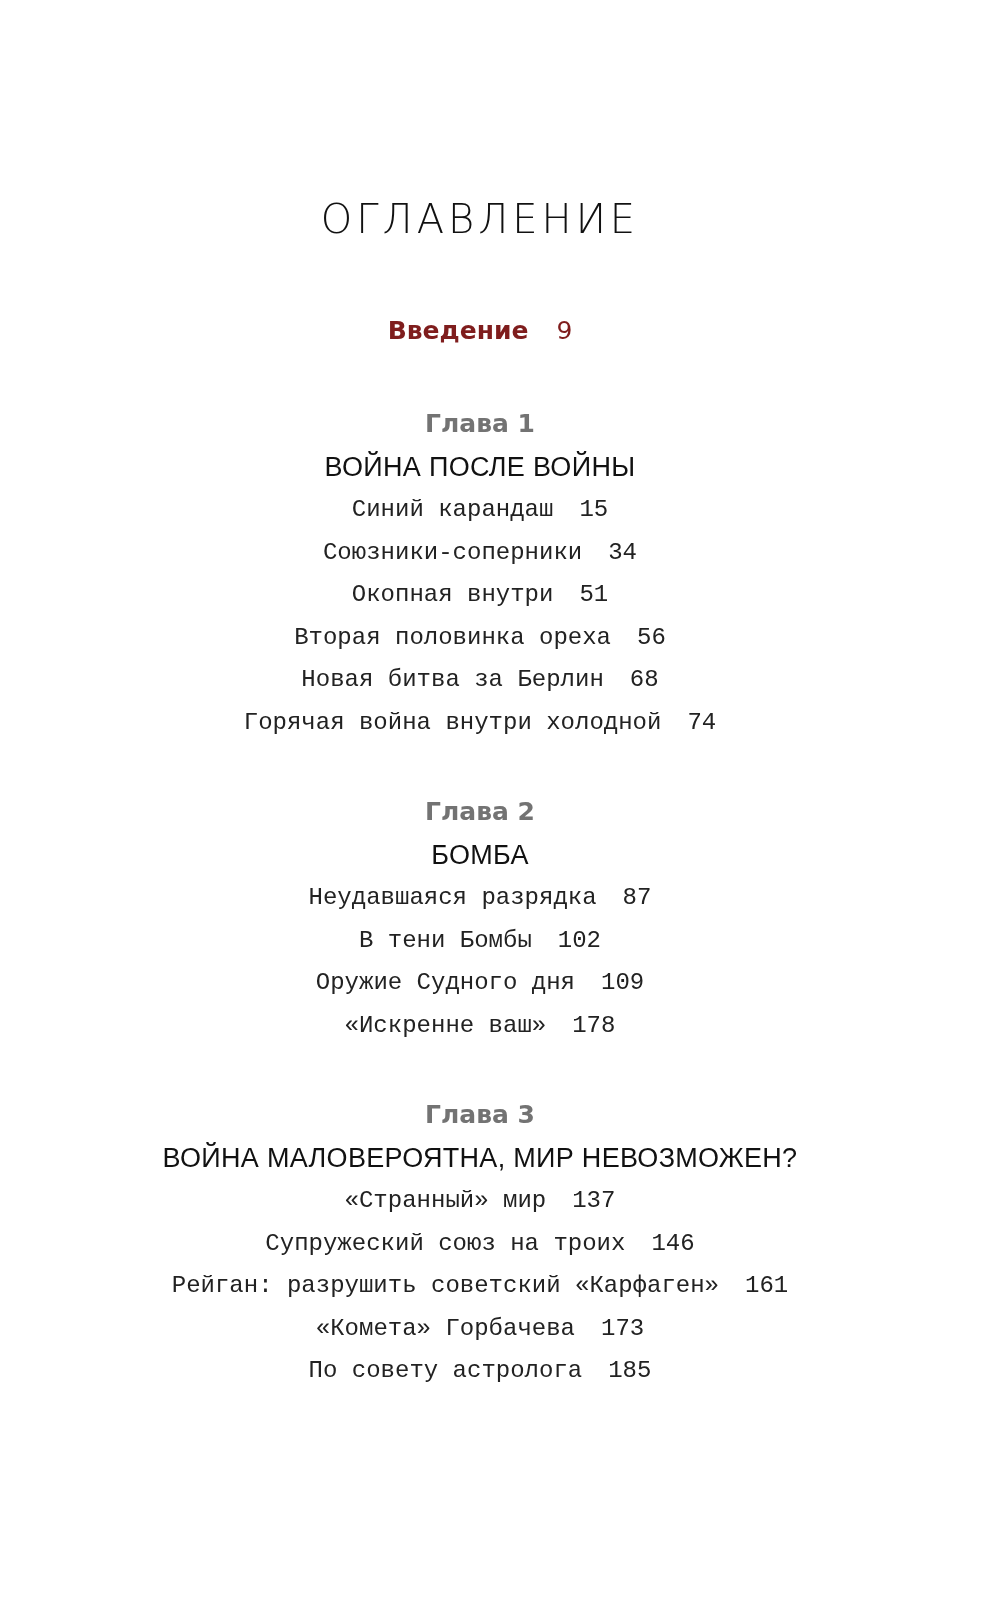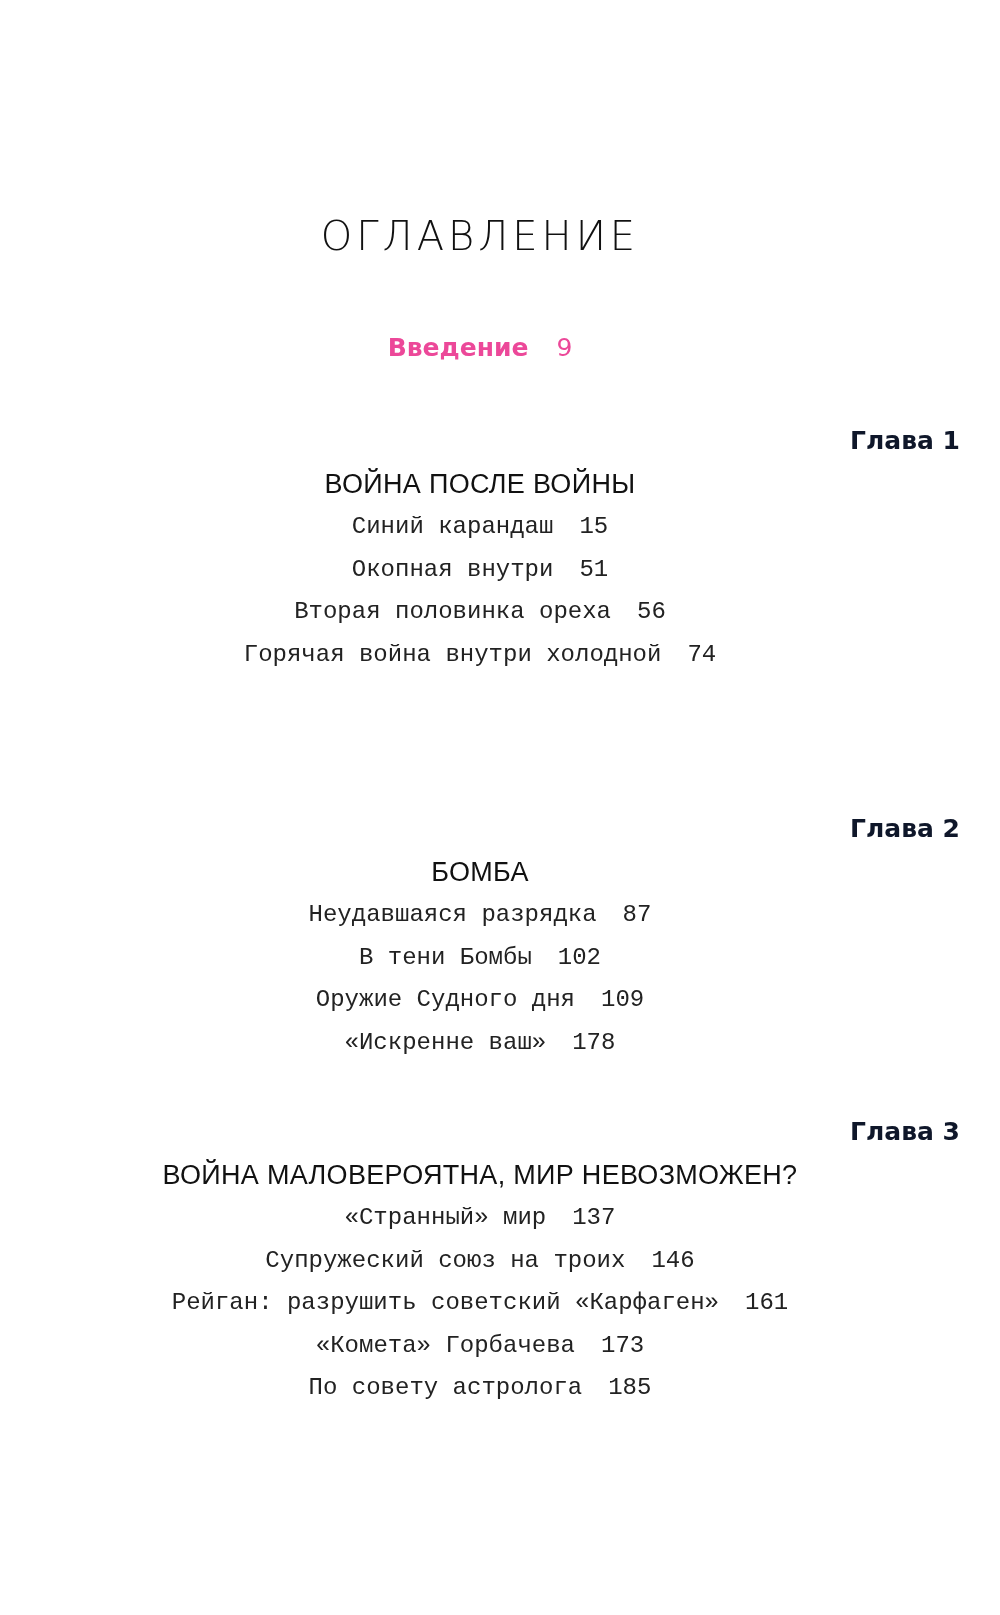--- a/index.html
+++ b/index.html
@@ -1,48 +1,50 @@
 <!DOCTYPE html>
 <html><head>
 <meta charset="utf-8">
 <style>
   html, body { margin:0; padding:0; background:#ffffff; }
   body { width:1000px; height:1615px; position:relative; overflow:hidden;
          font-family:"DejaVu Sans", sans-serif; color:#1a1a1a; }
-  .page { position:absolute; left:0; top:17px; width:1000px; height:1159px; }
+  .page { position:absolute; left:0; top:0; width:1000px; height:1159px; }
   .title { position:absolute; top:196px; left:0; width:960px; text-align:center;
            font-size:40px; font-weight:300; letter-spacing:4px; color:#111;
            font-family:"DejaVu Sans", sans-serif; }
   .intro { position:absolute; top:316px; left:0; width:960px; text-align:center;
-           font-size:25px; font-weight:bold; color:#ec4899; }
+           font-size:25px; font-weight:bold; color:#7f1d1d; }
   .intro .pg { margin-left:28px; font-weight:normal; }
   .chapter { position:absolute; left:0; width:960px; text-align:center; }
-  .ch-label { font-size:25px; font-weight:bold; color:#0f172a; height:42px; line-height:42px;text-align:right; }
+  .ch-label { font-size:25px; font-weight:bold; color:#737373; height:42px; line-height:42px; }
   .ch-title { font-size:27px; font-weight:normal; color:#111; height:44px; line-height:44px;
               font-family:"Liberation Sans", sans-serif; letter-spacing:0.3px; }
   .entry { font-size:24px; color:#222; height:42.6px; line-height:42.6px;
            font-family:Liberation Mono, monospace; }
   .entry .pg { margin-left:26px; }
 </style>
 </head>
 <body>
 
 <div class="page">
   <div class="title">ОГЛАВЛЕНИЕ</div>
 
   <div class="intro">
     <span>Введение</span><span class="pg">9</span>
   </div>
 
   <div class="chapter" style="top:403px;">
     <div class="ch-label">Глава 1</div>
     <div class="ch-title">ВОЙНА ПОСЛЕ ВОЙНЫ</div>
     <div class="entry"><span>Синий карандаш</span><span class="pg">15</span></div>
+    <div class="entry"><span>Союзники-соперники</span><span class="pg">34</span></div>
     <div class="entry"><span>Окопная внутри</span><span class="pg">51</span></div>
     <div class="entry"><span>Вторая половинка ореха</span><span class="pg">56</span></div>
+    <div class="entry"><span>Новая битва за Берлин</span><span class="pg">68</span></div>
     <div class="entry"><span>Горячая война внутри холодной</span><span class="pg">74</span></div>
   </div>
 
   <div class="chapter" style="top:791px;">
     <div class="ch-label">Глава 2</div>
     <div class="ch-title">БОМБА</div>
     <div class="entry"><span>Неудавшаяся разрядка</span><span class="pg">87</span></div>
     <div class="entry"><span>В тени Бомбы</span><span class="pg">102</span></div>
     <div class="entry"><span>Оружие Судного дня</span><span class="pg">109</span></div>
     <div class="entry"><span>«Искренне ваш»</span><span class="pg">178</span></div>

